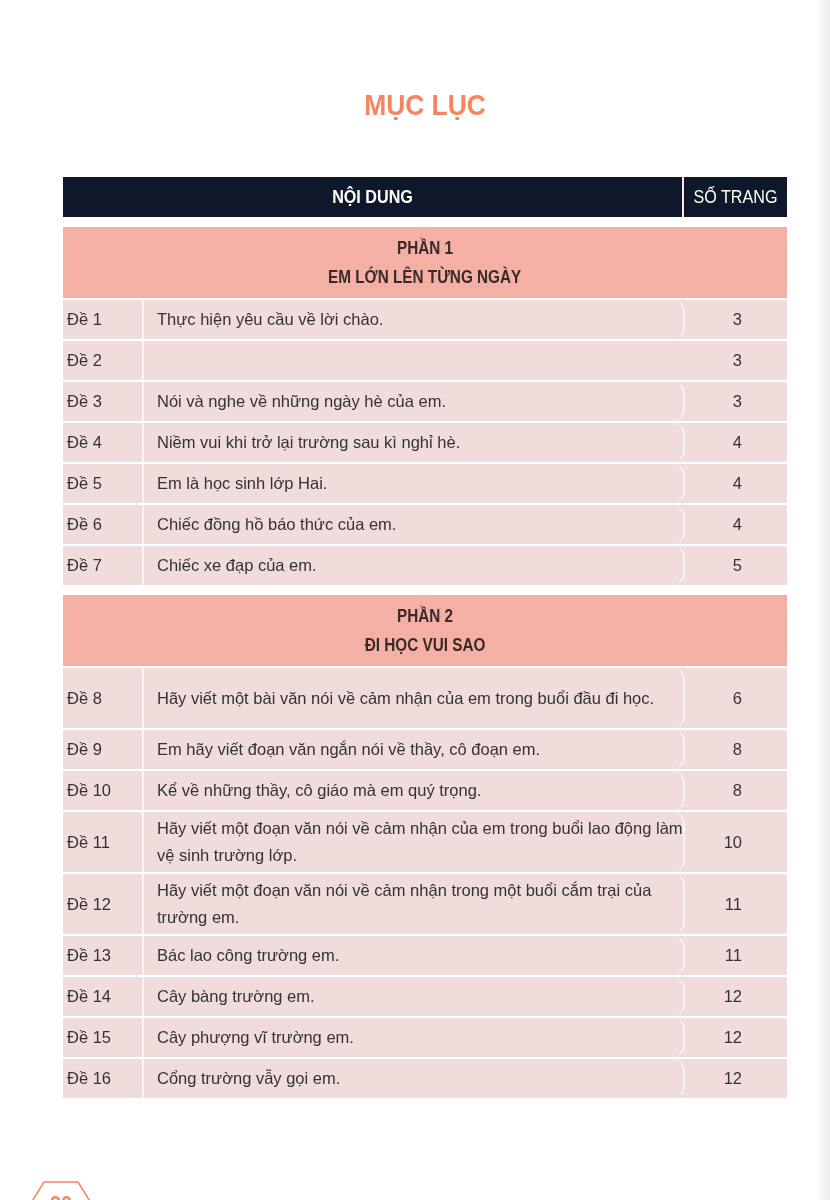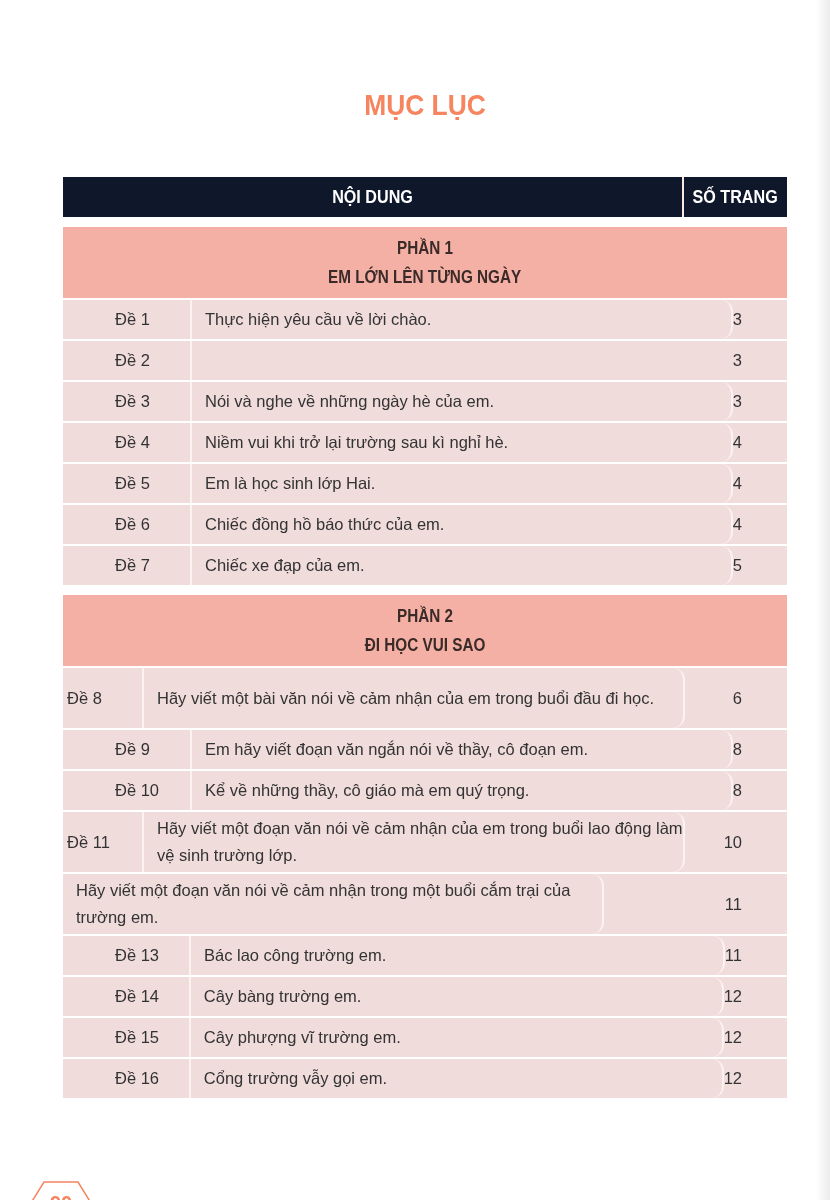--- a/index.html
+++ b/index.html
@@ -21,35 +21,35 @@
     position: absolute; left: 63px; top: 177px; width: 724px;
     border-collapse: separate; border-spacing: 0;
   }
   .hdr { display: flex; height: 40px; background: #0f172a; }
   .hdr .c-main {
     width: 619px; border-right: 2px solid #fde9e2; display: flex; align-items: center; justify-content: center;
     color: #ffffff; font-weight: bold; font-size: 19px;
   }
   .hdr .c-page {
     flex: 1; display: flex; align-items: center; justify-content: center;
-    color: #ffffff; font-weight: bold; font-size: 19px;
+    color: #ffffff; font-weight: normal; font-size: 19px;
   }
   .cond { display: inline-block; transform: scaleX(0.85); }
   .part {
     margin-top: 10px; height: 71px; background: #f4b0a4;
     display: flex; flex-direction: column; align-items: center; justify-content: center;
     color: #3a2a28; font-weight: bold; font-size: 18px; line-height: 29px;
   }
   .row {
     display: flex; margin-top: 2px; background: #f1dcdc; color: #333333; font-size: 16.5px;
   }
   .row .c-num { width: 75px; border-right: 2px solid #fbf2f2; padding-left: 4px; display: flex; align-items: center; }
   .row .c-text { width: 526px; border-right: 2px solid #fbf2f2; padding-left: 13px; display: flex; align-items: center; line-height: 27px; border-radius: 12px; }
   .row .c-page { flex: 1; display: flex; align-items: center; justify-content: flex-end; padding-right: 45px; }
-  .h1 { height: 39px; padding-left: 48px; }
+  .h1 { height: 39px; }
   .h2 { height: 60px; }
   .page-badge {
     position: absolute; left: 30px; top: 1180px; width: 62px; height: 46px;
   }
   .page-badge span {
     position: absolute; left: 0; top: 0; width: 62px; height: 46px; display: flex; align-items: center; justify-content: center;
     color: #f5845f; font-weight: bold; font-size: 20px;
   }
 </style>
 </head>
@@ -128,20 +128,21 @@
     <div class="c-num">Đề 10</div>
     <div class="c-text">Kể về những thầy, cô giáo mà em quý trọng.</div>
     <div class="c-page">8</div>
   </div>
   <div class="row h2">
     <div class="c-num">Đề 11</div>
     <div class="c-text">Hãy viết một đoạn văn nói về cảm nhận của em trong buổi lao động làm vệ sinh trường lớp.</div>
     <div class="c-page">10</div>
   </div>
   <div class="row h2">
+    <div class="c-num">Đề 12</div>
     <div class="c-text">Hãy viết một đoạn văn nói về cảm nhận trong một buổi cắm trại của trường em.</div>
     <div class="c-page">11</div>
   </div>
   <div class="row h1">
     <div class="c-num">Đề 13</div>
     <div class="c-text">Bác lao công trường em.</div>
     <div class="c-page">11</div>
   </div>
   <div class="row h1">
     <div class="c-num">Đề 14</div>

